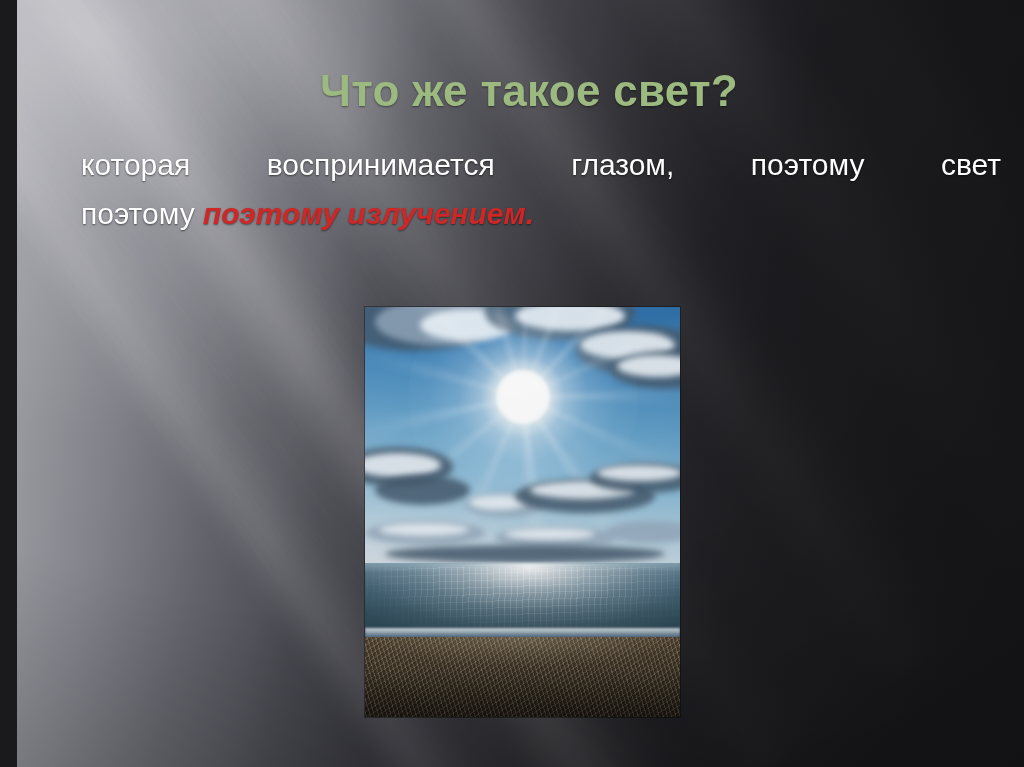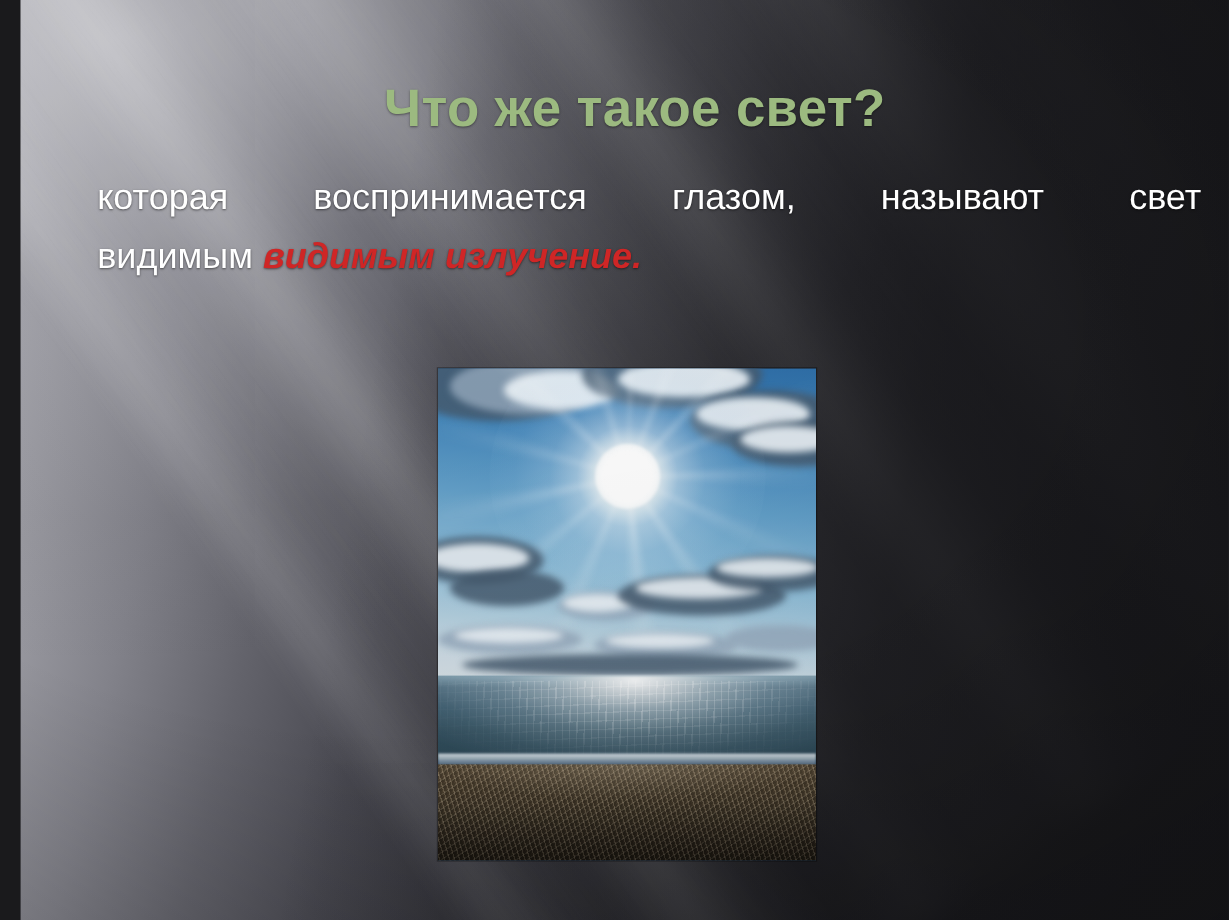--- a/index.html
+++ b/index.html
@@ -327,22 +327,22 @@
 
   <div class="bg-base"></div>
   <div class="bg-rays"></div>
   <div class="bg-rays2"></div>
   <div class="bg-darken-right"></div>
   <div class="bg-vignette"></div>
 
   <div id="title">Что же такое свет?</div>
 
   <div id="body-text">
-    <span class="line">которая воспринимается глазом, называют свет</span>
-    <span class="line last"><span>видимым </span><span class="accent">видимым  излучение.</span></span>
+    <span class="line">которая воспринимается глазом, поэтому свет</span>
+    <span class="line last"><span>поэтому </span><span class="accent">поэтому  излучением.</span></span>
   </div>
 
   <div id="photo">
     <div class="ph-layer sky"></div>
 
     <div class="cloud dark" style="left:-30px; top:-18px; width:160px; height:62px;"></div>
     <div class="cloud mid" style="left:10px;  top:-8px;  width:130px; height:46px;"></div>
     <div class="cloud lite" style="left:55px;  top:2px;   width:95px;  height:32px;"></div>
     <div class="cloud dark" style="left:120px; top:-22px; width:150px; height:55px;"></div>
     <div class="cloud lite" style="left:150px; top:-6px;  width:110px; height:30px;"></div>

